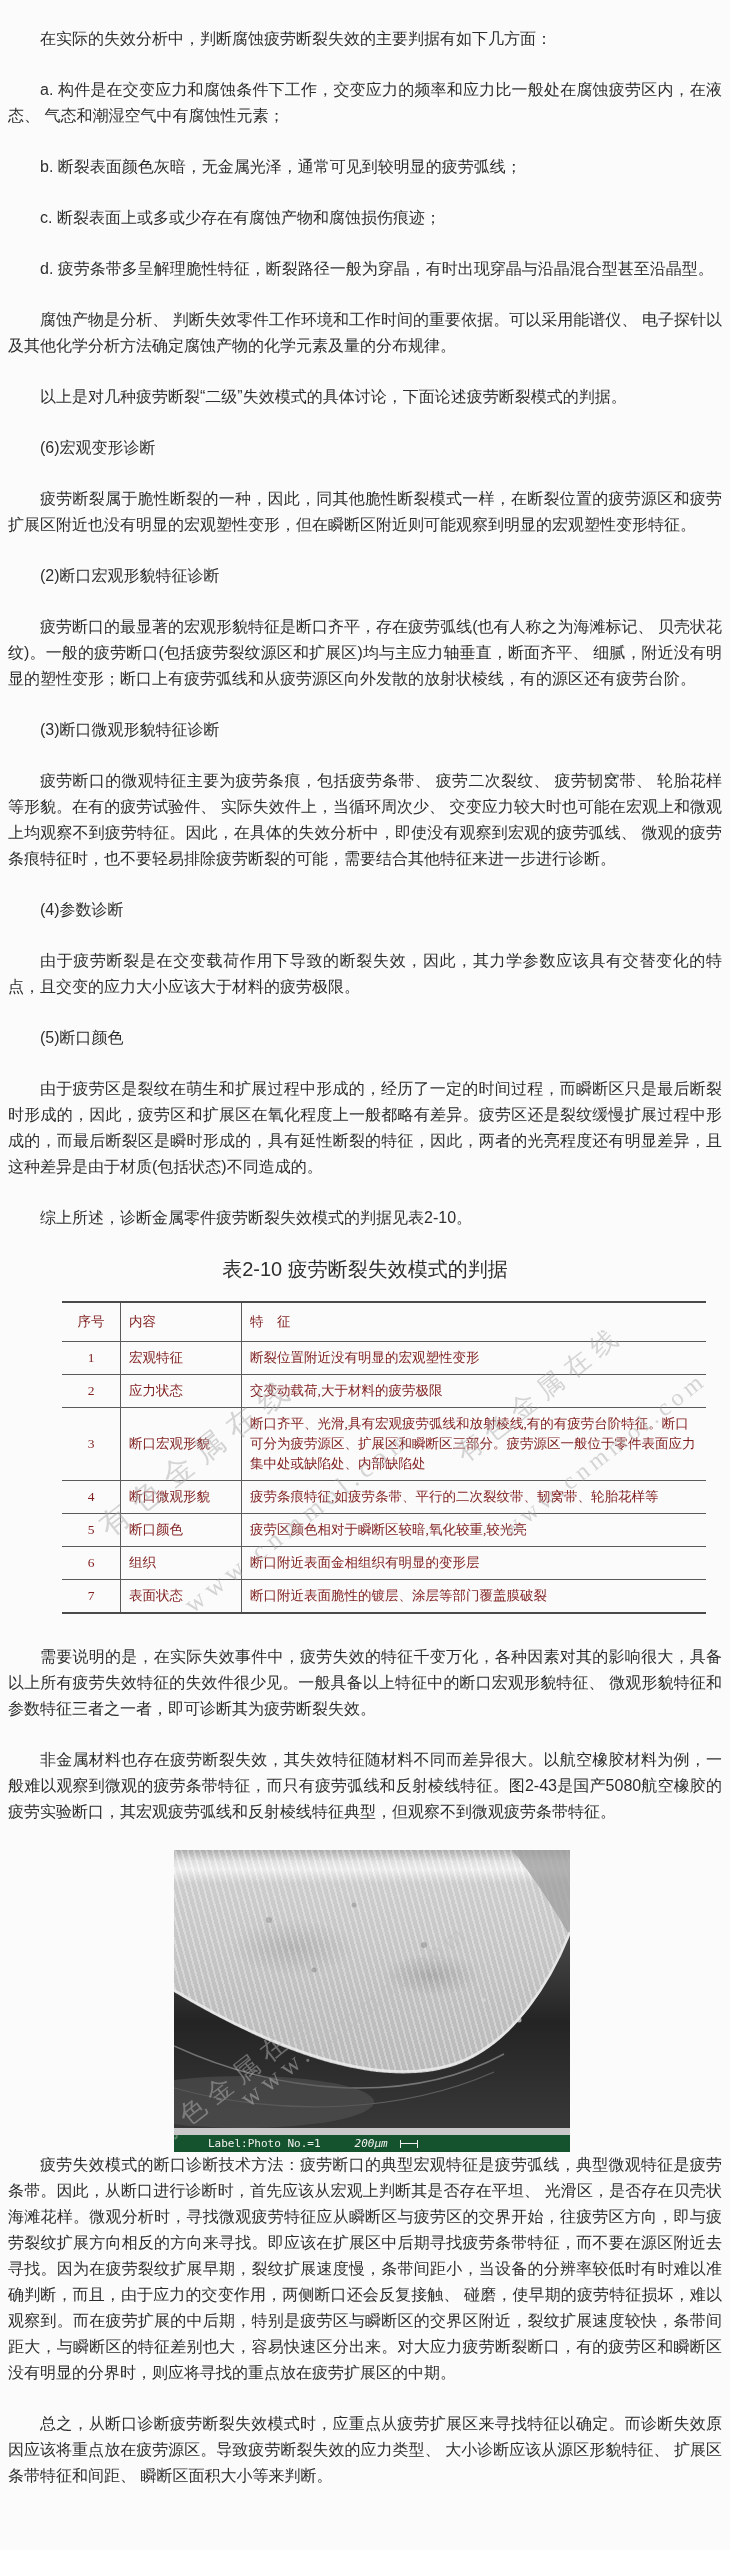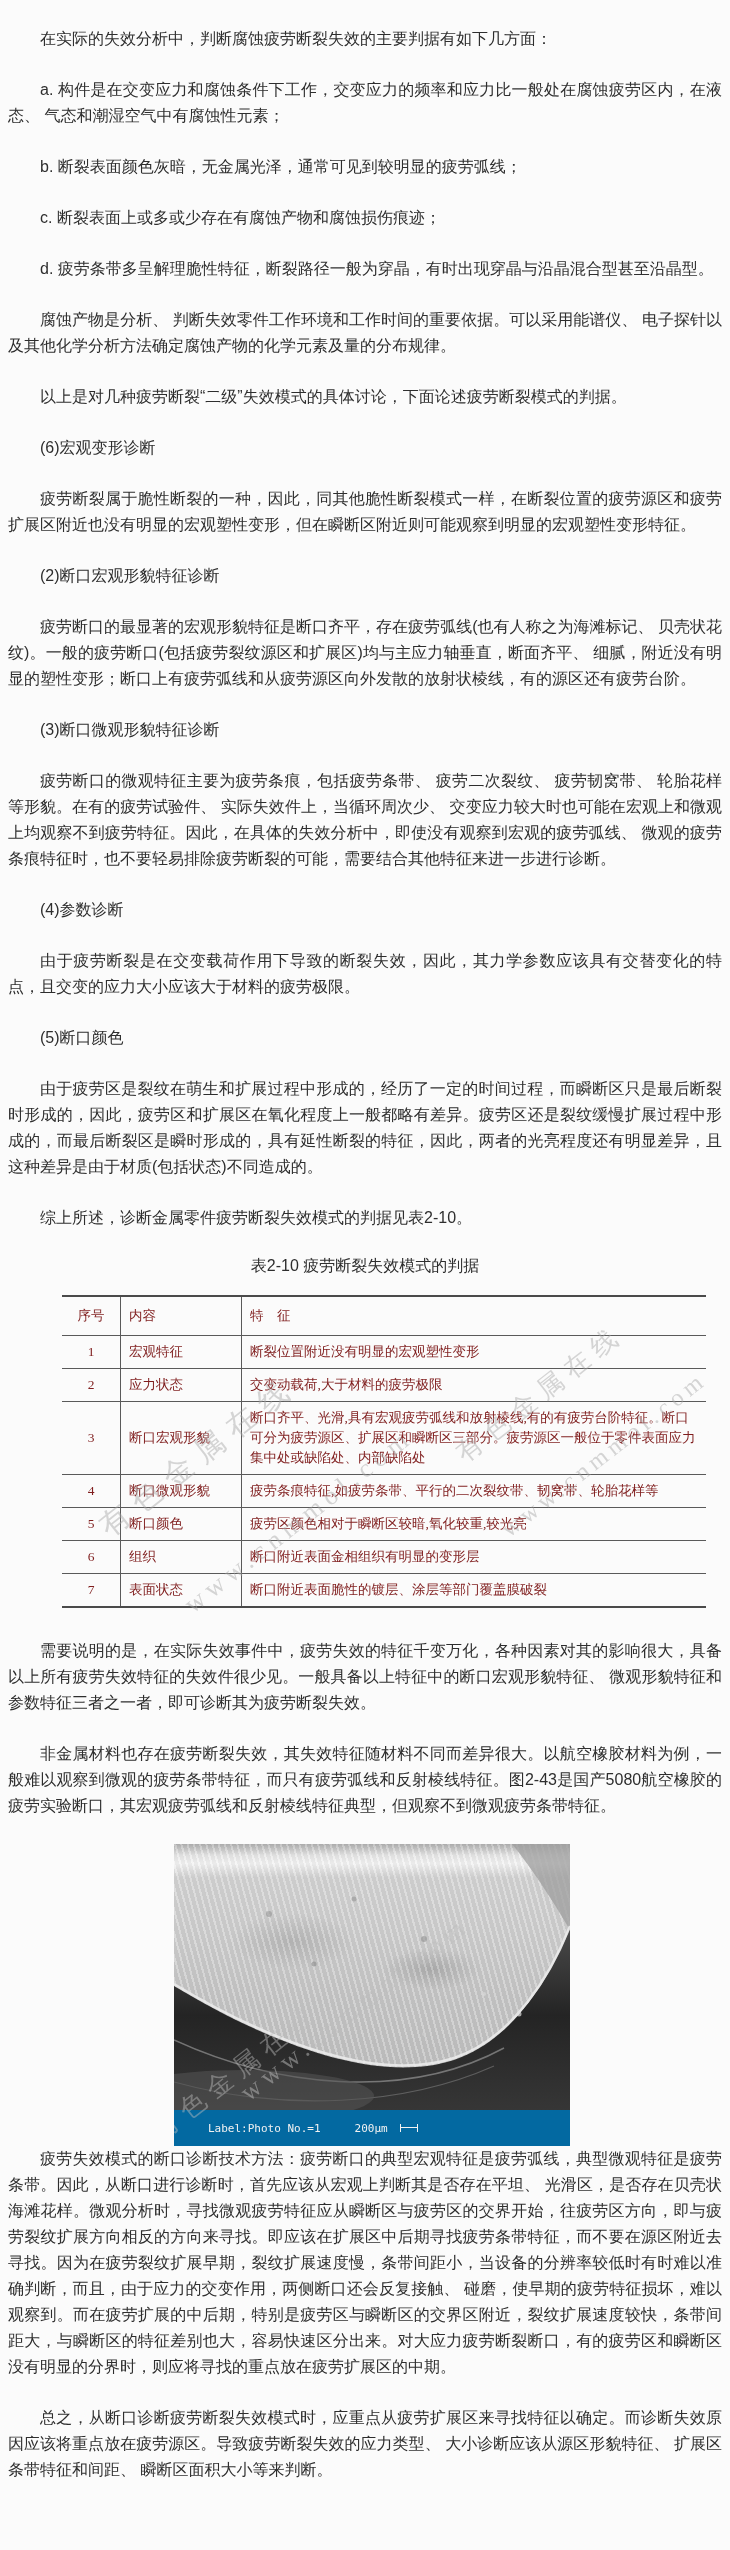--- a/index.html
+++ b/index.html
@@ -20,21 +20,21 @@
     text-align: justify;
     margin: 0 0 25px 0;
     word-break: break-all;
   }
   .heading { margin: 0 0 25px 0; }
 
   
   .table-block { position: relative; margin: 4px 0 30px 0; }
   .table-title {
     text-align: center;
-    font-size: 16px;
+    font-size: 20px;
     margin: 0 0 18px 0;
   }
   .judge-table {
     width: 644px;
     margin-left: 54px;
     border-collapse: collapse;
     font-family: "Liberation Serif", serif;
     font-size: 13.5px;
     color: #7f1d1d;
     border-top: 2px solid #4a4a4a;
@@ -86,31 +86,31 @@
     width: 396px; height: 278px;
     background:
       repeating-linear-gradient(75deg, rgba(255,255,255,0.22) 0 2px, rgba(0,0,0,0.04) 2px 6px),
       radial-gradient(90px 40px at 30% 35%, rgba(120,120,120,0.25), rgba(0,0,0,0) 70%),
       radial-gradient(70px 30px at 65% 45%, rgba(110,110,110,0.3), rgba(0,0,0,0) 70%),
       linear-gradient(180deg, #b2b2b2 0%, #e7e7e7 4%, #f4f4f4 7%, #d4d4d4 12%, #d0d0d0 30%, #c7c7c7 55%, #bdbdbd 100%);
   }
   .photo-svg { position: absolute; left: 0; top: 0; }
   .photo-bar {
     position: absolute; left: 0; bottom: 0;
-    width: 396px; height: 36px;
-    background: #0369a1;
+    width: 396px; height: 17px;
+    background: #14532d;
     color: #f2f2f2;
     font-family: "DejaVu Sans Mono", monospace;
     font-size: 11px;
     display: flex;
     align-items: center;
   }
   .bar-label   { margin-left: 34px; }
   .bar-photono { }
-  .bar-scale   { margin-left: 34px; }
+  .bar-scale   { margin-left: 34px; font-style: italic; }
   .scalebar {
     margin-left: 12px;
     width: 16px; height: 8px;
     border-left: 1px solid #f2f2f2;
     border-right: 1px solid #f2f2f2;
     position: relative;
   }
   .scalebar .mid {
     position: absolute; left: 0; top: 3px;
     width: 100%; height: 1px; background: #f2f2f2;

